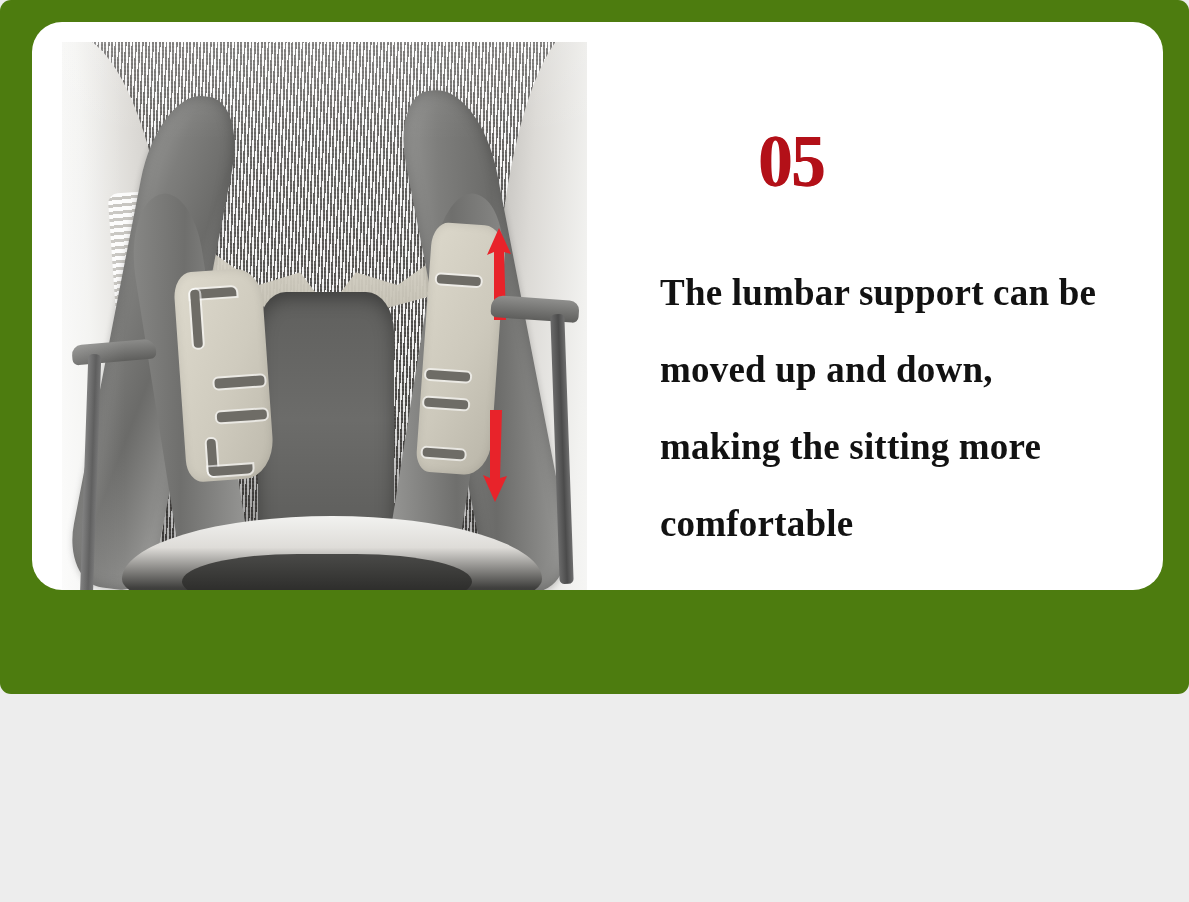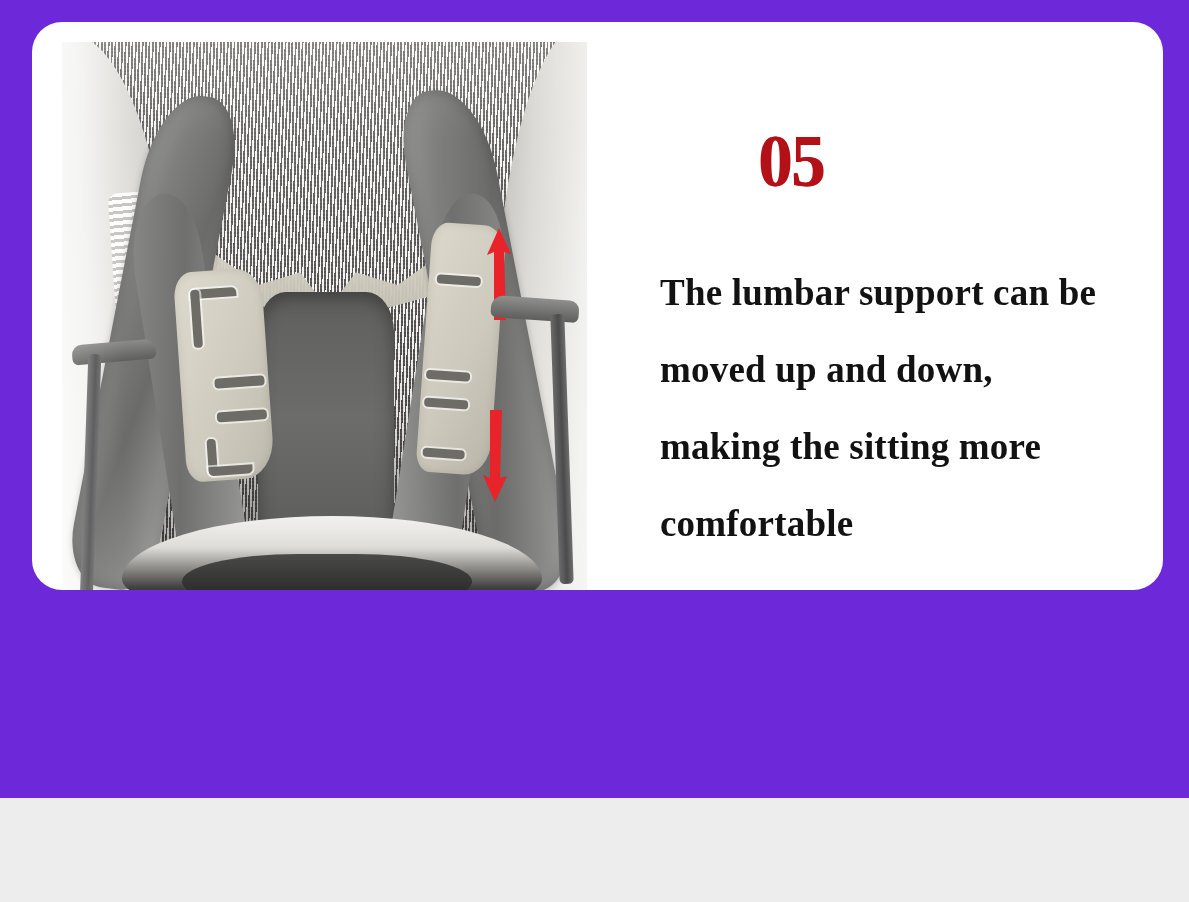--- a/index.html
+++ b/index.html
@@ -10,22 +10,23 @@
   }
   body {
     width: 1189px;
     height: 902px;
     overflow: hidden;
     font-family: "Liberation Serif", serif;
   }
   .page {
     position: relative;
     width: 1189px;
-    height: 798px;
-    background: #6d28d9;
+    height: 694px;
+    background: #4d7c0f;
+    border-radius: 11px;
   }
 
   
   .card {
     position: absolute;
     left: 32px;
     top: 22px;
     width: 1131px;
     height: 568px;
     background: #ffffff;

